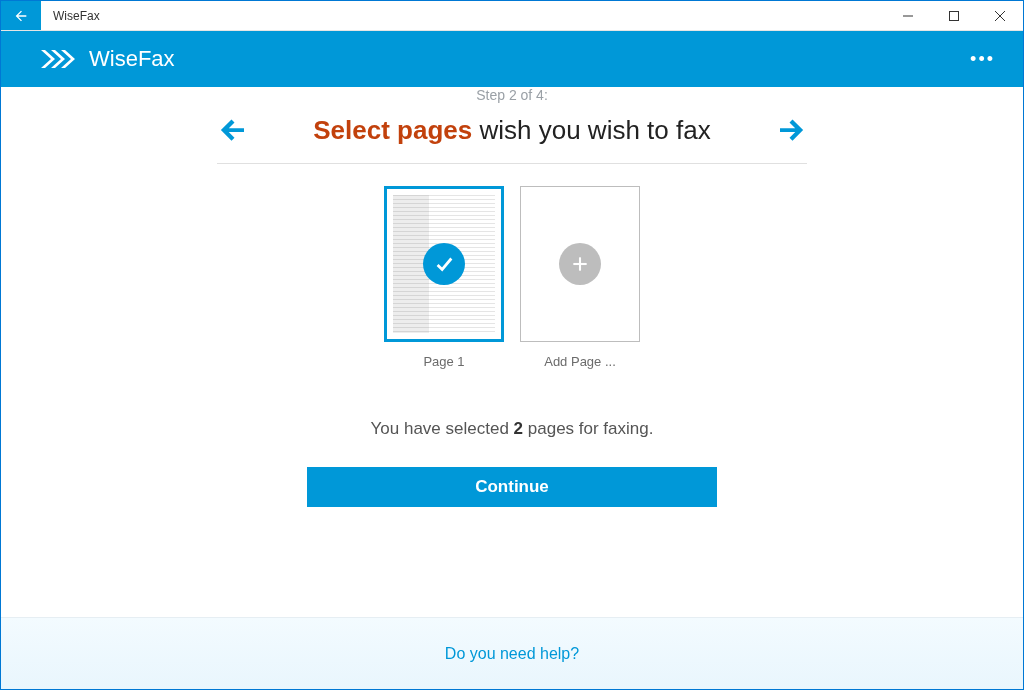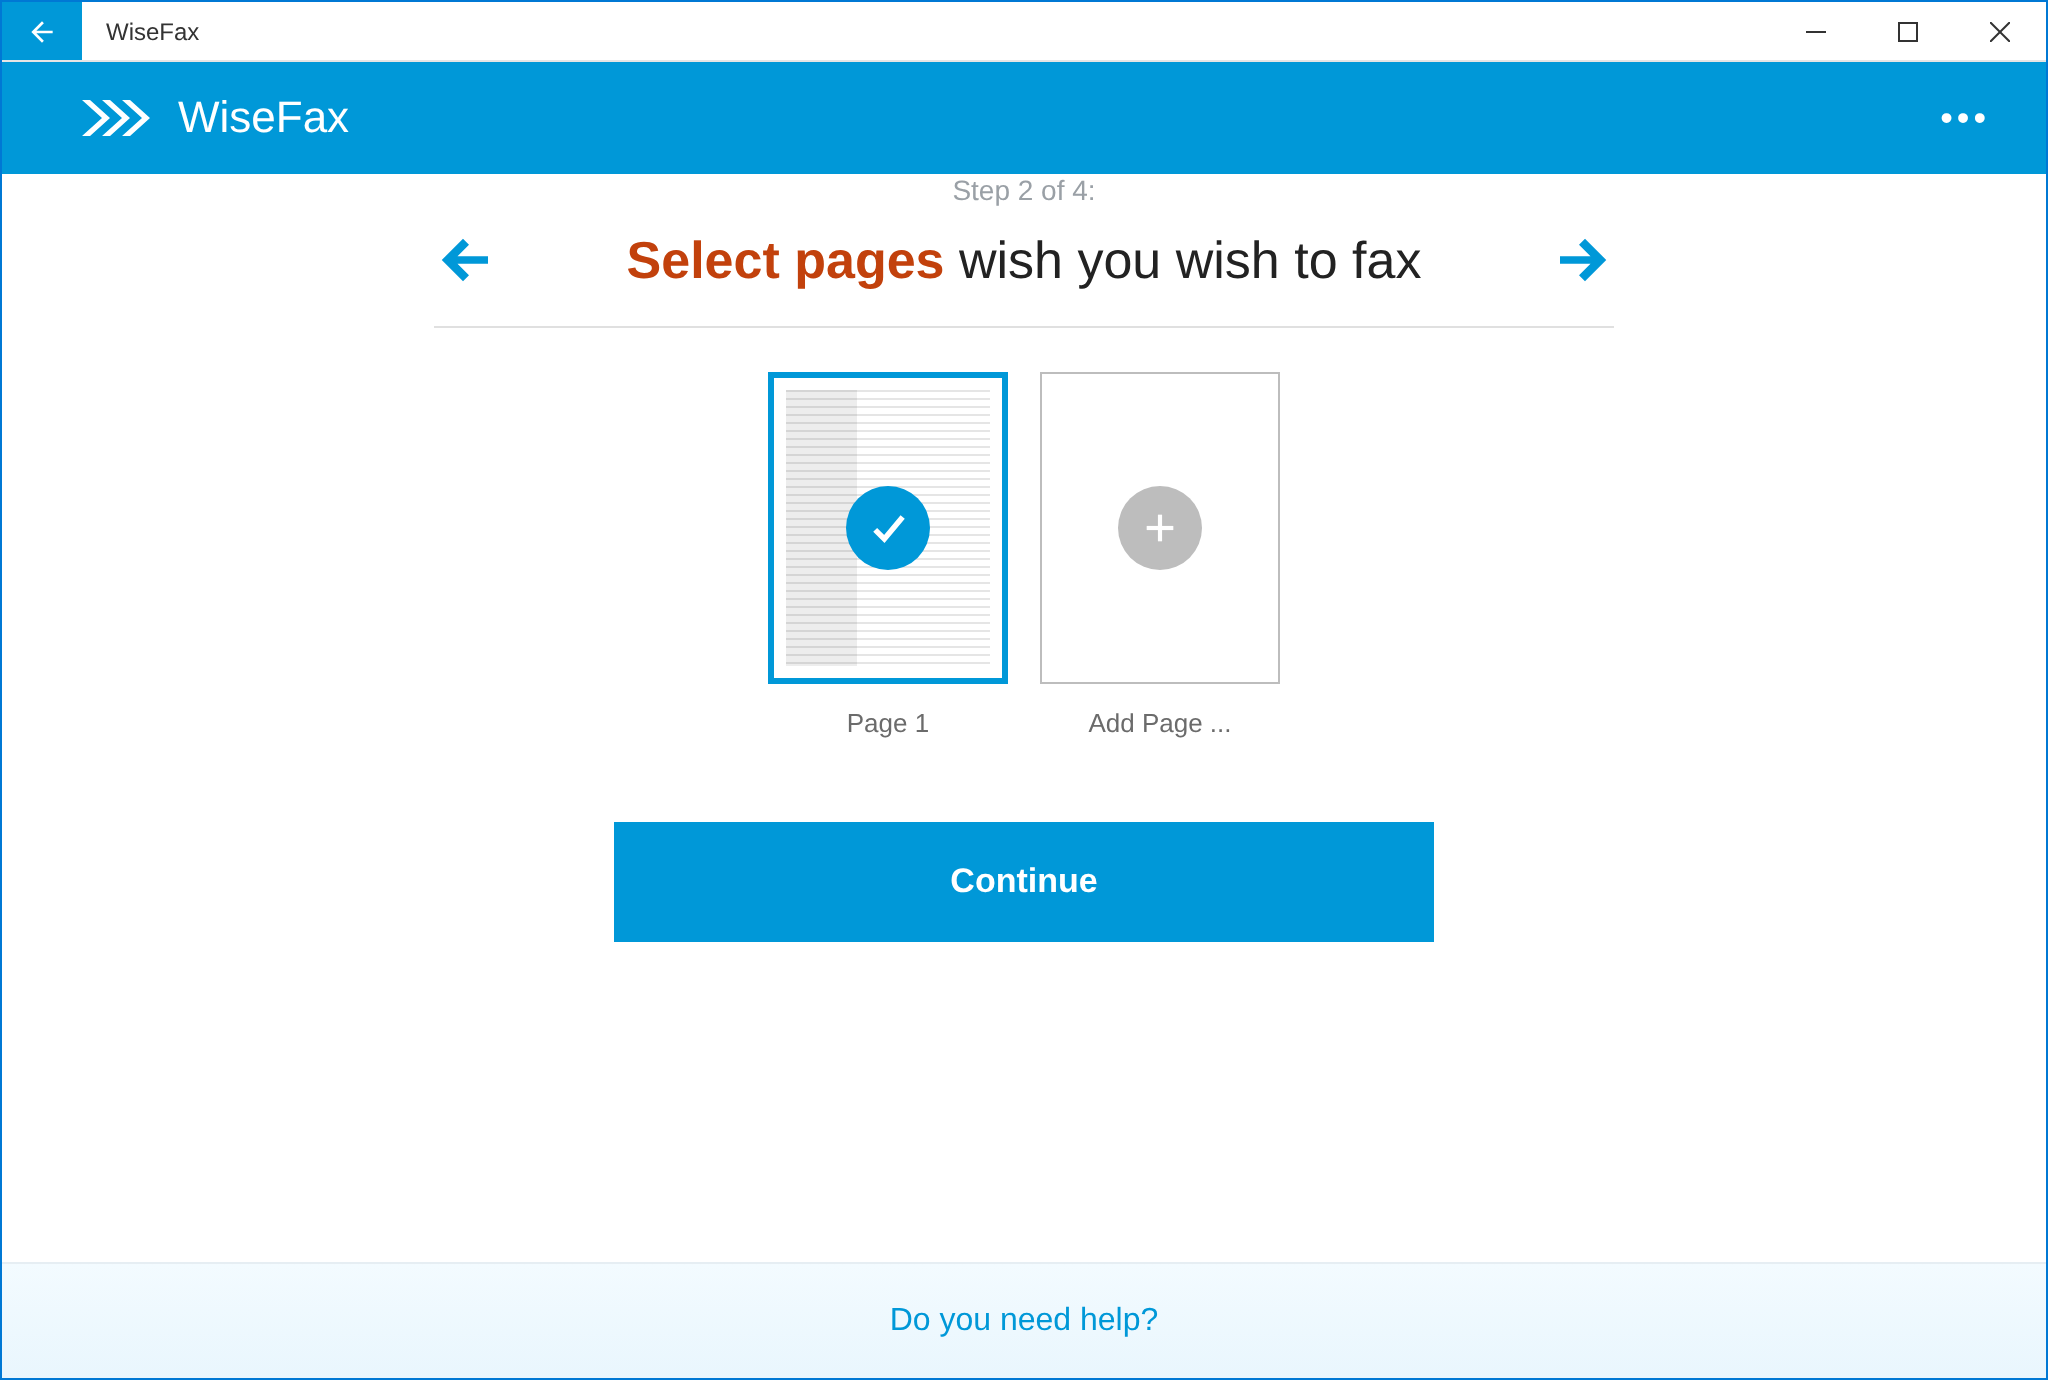--- a/index.html
+++ b/index.html
@@ -40,23 +40,23 @@
     filter: blur(0.3px); }
   .check-badge { position: relative; width: 42px; height: 42px; border-radius: 50%; background: #0098d8; display: flex; align-items: center; justify-content: center; }
   .check-badge svg { width: 22px; height: 22px; stroke: #fff; stroke-width: 3; fill: none; }
   .plus-badge { width: 42px; height: 42px; border-radius: 50%; background: #bdbdbd; display: flex; align-items: center; justify-content: center; }
   .plus-badge svg { width: 20px; height: 20px; stroke: #fff; stroke-width: 2.5; }
   .thumb-label { font-size: 13px; color: #6b6b6b; }
   
   .selected-text { margin-top: 36px; font-size: 17px; color: #555; }
   .selected-text strong { font-weight: 700; color: #333; }
   
-  .continue-btn { margin-top: 28px; width: 410px; height: 60px; background: #0098d8; color: #fff; font-size: 17px; font-weight: 600; display: flex; align-items: center; justify-content: center; cursor: pointer; border: none; }
+  .continue-btn { margin-top: 28px; width: 410px; height: 40px; background: #0098d8; color: #fff; font-size: 17px; font-weight: 600; display: flex; align-items: center; justify-content: center; cursor: pointer; border: none; }
   
-  .footer { position: absolute; left: 1px; right: 1px; bottom: 1px; height: 58px; background: linear-gradient(to bottom, #f3fbff, #e9f6fd); display: flex; align-items: center; justify-content: center; border-top: 1px solid #e6eef3; }
+  .footer { position: absolute; left: 1px; right: 1px; bottom: 1px; height: 72px; background: linear-gradient(to bottom, #f3fbff, #e9f6fd); display: flex; align-items: center; justify-content: center; border-top: 1px solid #e6eef3; }
   .help-link { color: #0098d8; font-size: 16px; cursor: pointer; }
 </style>
 </head>
 <body>
 
 <div class="titlebar">
   <div class="back-btn">
     <svg viewBox="0 0 24 24">
         <path d="M20 11H7.8l5.6-5.6L12 4l-8 8 8 8 1.4-1.4L7.8 13H20z"></path>
       </svg>
@@ -137,19 +137,22 @@
           <svg viewBox="0 0 24 24">
               <line x1="12" y1="4" x2="12" y2="20"></line>
               <line x1="4" y1="12" x2="20" y2="12"></line>
             </svg>
         </div>
       </div>
       <div class="thumb-label">Add Page ...</div>
     </div>
   </div>
 
+  <div class="selected-text">
+    <span>You have selected </span><strong>2</strong><span> pages for faxing.</span>
+  </div>
 
   <button class="continue-btn">Continue</button>
 </div>
 
 <div class="footer">
   <a class="help-link">Do you need help?</a>
 </div>
 
 </body></html>

